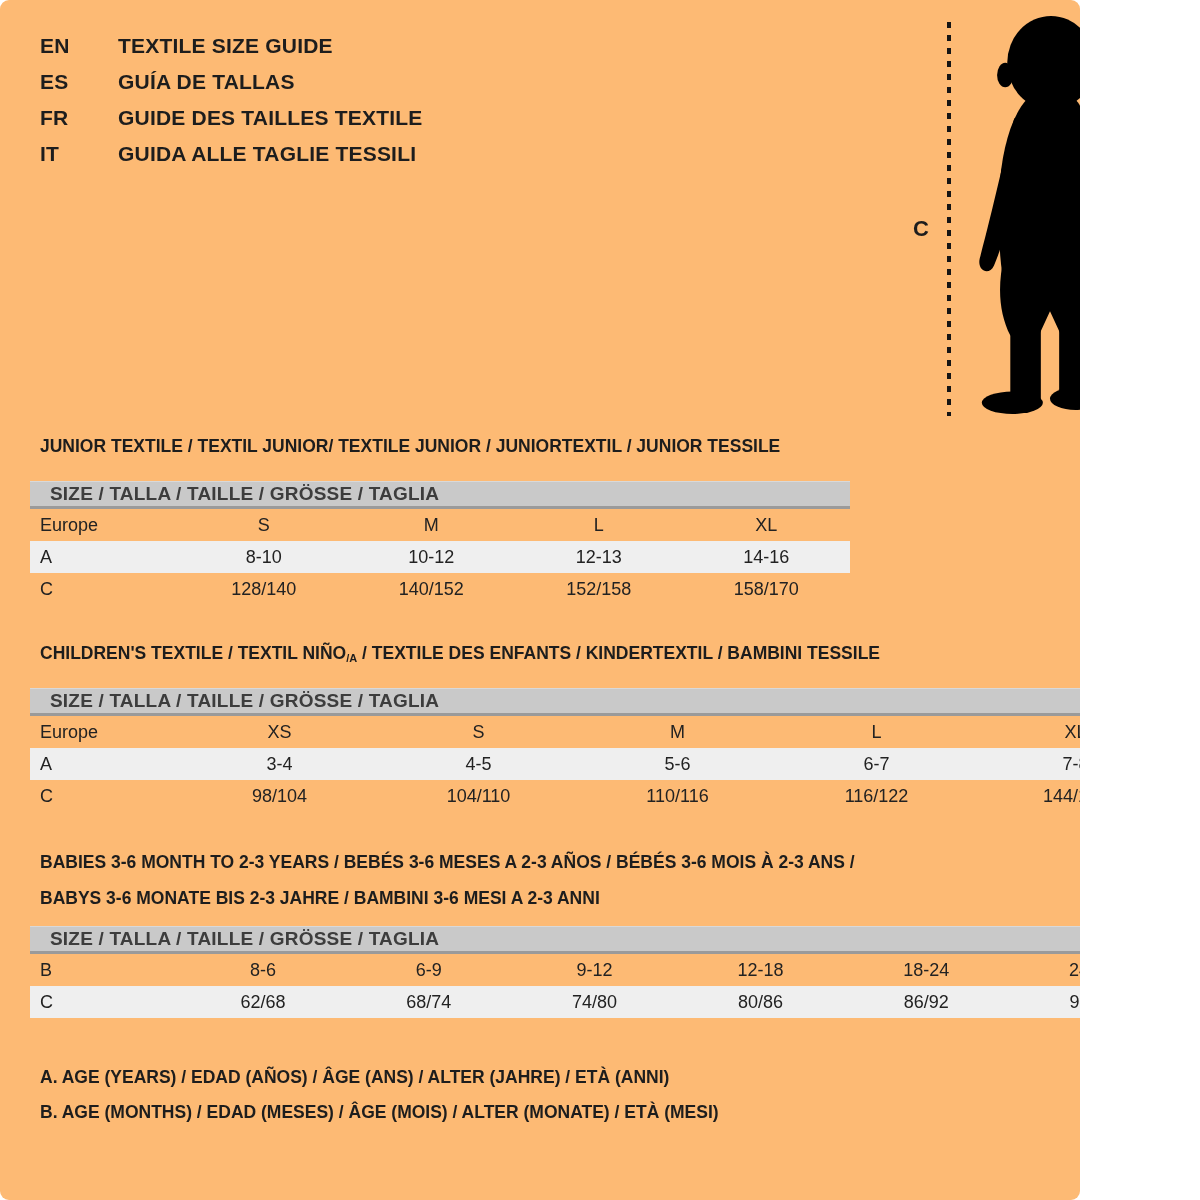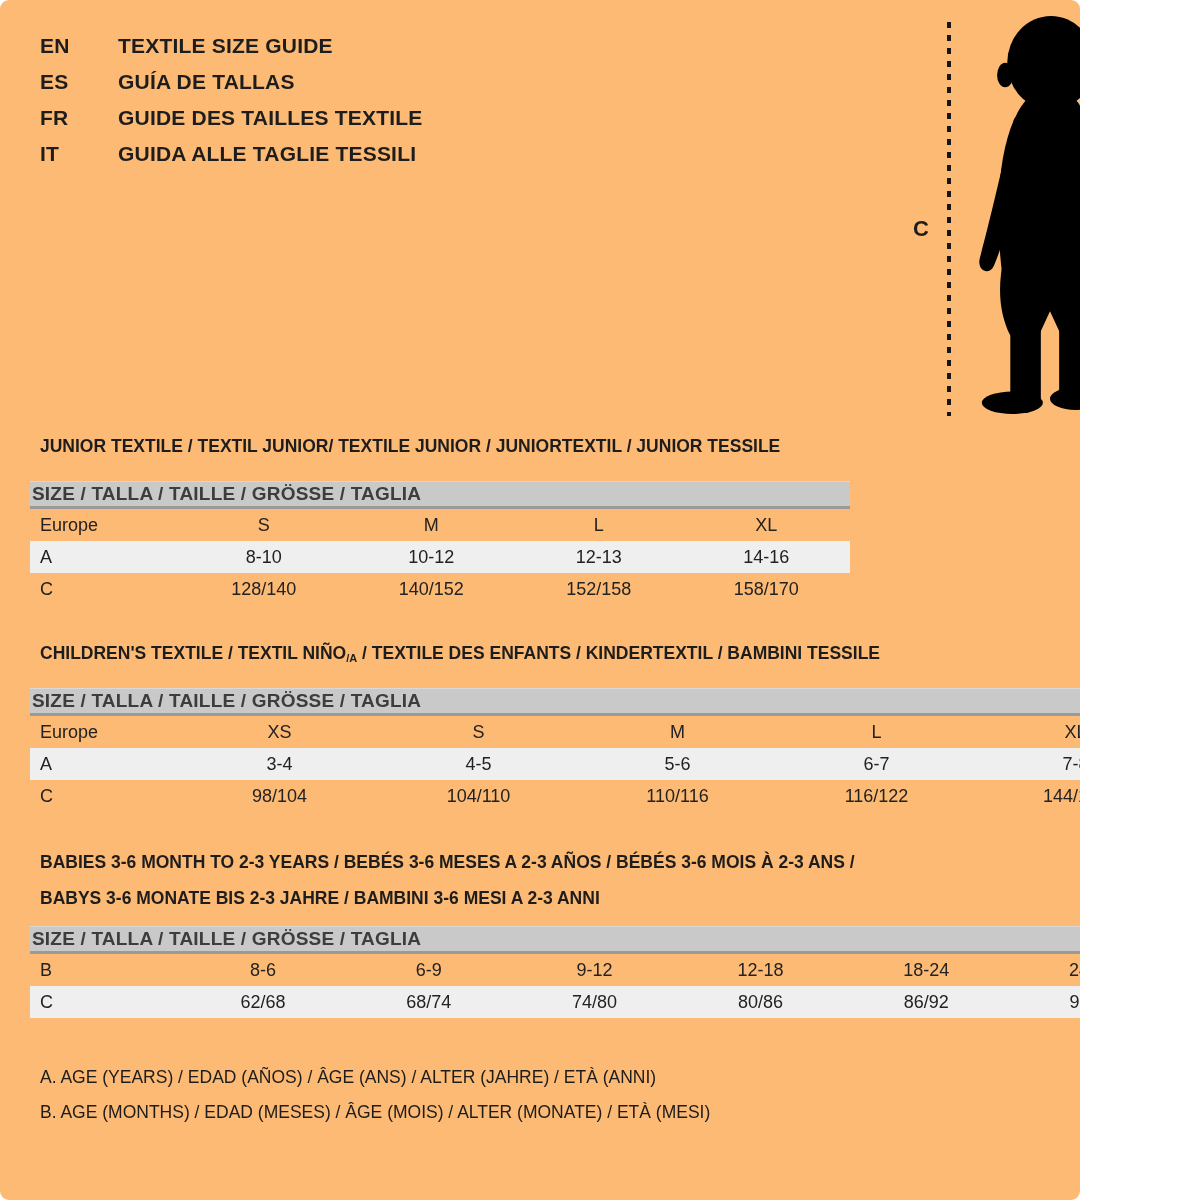--- a/index.html
+++ b/index.html
@@ -24,30 +24,30 @@
   .h-children{left:40px;top:643px;}
   .h-babies{left:40px;top:844px;line-height:36px;white-space:normal;width:960px;}
   .sub{font-size:11px;vertical-align:-3px;}
   
   .size-table{position:absolute;left:30px;}
   .t-junior{top:481px;width:820px;}
   .t-children{top:688px;width:1145px;}
   .t-babies{top:926px;width:1145px;}
   .bar{
     height:28px;background:#c9c9c9;border-top:1px solid #d9d9d9;border-bottom:3px solid #9a9a9a;
-    display:flex;align-items:center;padding-left:2px;box-sizing:border-box;
+    display:flex;align-items:center;padding-left:20px;box-sizing:border-box;
     font-weight:700;font-size:19px;color:#3d3d3d;letter-spacing:.2px;
   }
   .trow{display:flex;height:32px;align-items:center;font-size:18px;color:#222;}
   .trow.shaded{background:#efefef;}
   .tl{width:150px;padding-left:10px;box-sizing:border-box;}
   .tc{flex:1;text-align:center;}
   
   .legend{position:absolute;left:40px;top:1060px;}
-  .legend-line{height:35px;line-height:35px;font-weight:400;font-size:17.5px;white-space:nowrap;}
+  .legend-line{height:35px;line-height:35px;font-weight:700;font-size:17.5px;white-space:nowrap;}
 </style>
 </head>
 <body>
 
 <div class="page">
 
   <div class="lang-list">
     <div class="lang-row">
       <span class="lang-code">EN</span>
       <span class="lang-label">TEXTILE SIZE GUIDE</span>

